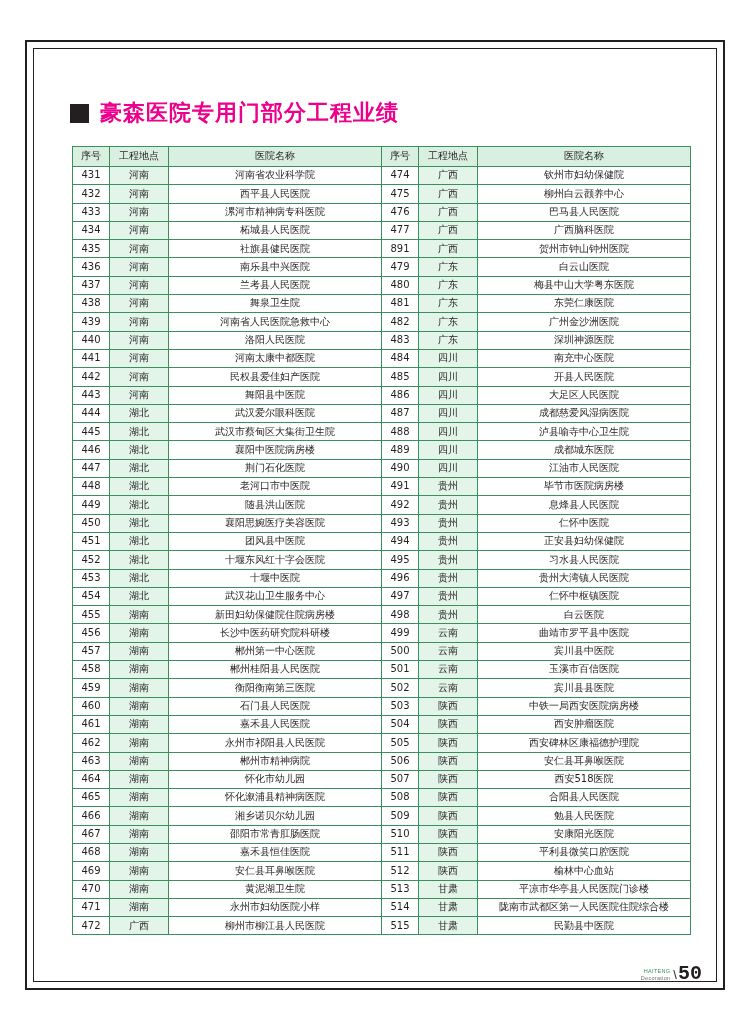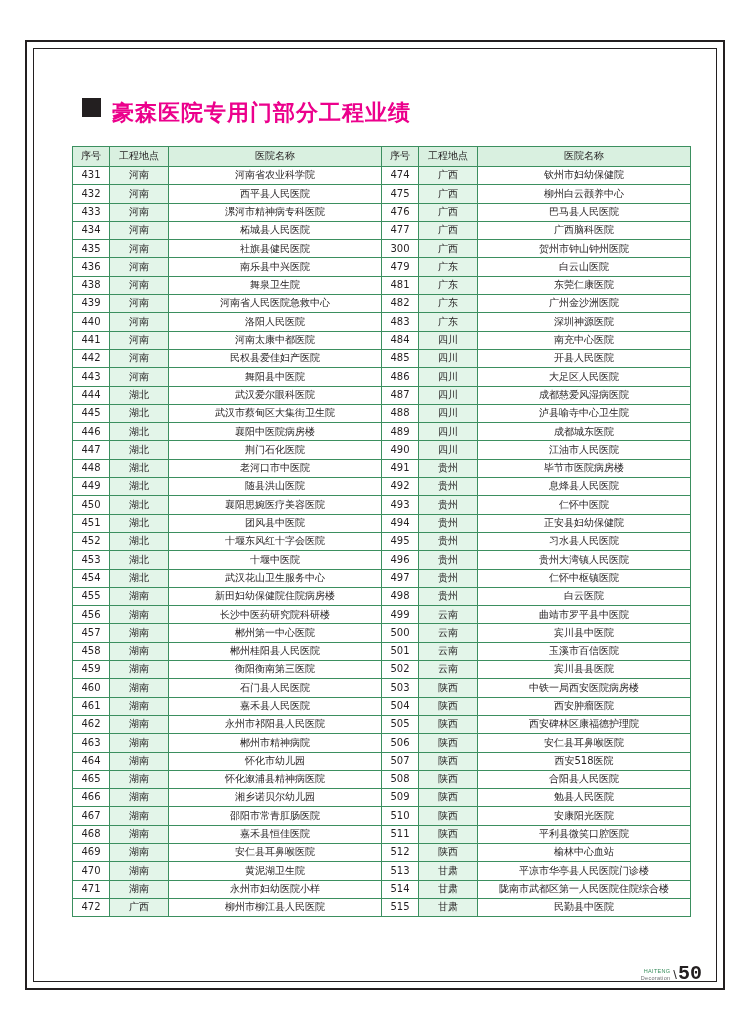--- a/index.html
+++ b/index.html
@@ -43,23 +43,23 @@
   .content {
     position: absolute;
     left: 46px;
     top: 60px;
     width: 658px;
     height: 910px;
   }
   
   .title-row {
     display: flex;
-    align-items: flex-start;
+    align-items: center;
     margin-top: 38px;
-    margin-left: 36px;
+    margin-left: 24px;
   }
   .title-square {
     width: 19px;
     height: 19px;
     background: #231f20;
     margin-right: 11px;
     flex: 0 0 auto;
   }
   .title-text {
     color: #ec008c;
@@ -192,31 +192,39 @@
               <td class="c-loc">河南</td>
               <td class="c-hos">柘城县人民医院</td>
               <td class="c-idx">477</td>
               <td class="c-loc">广西</td>
               <td class="c-hos">广西脑科医院</td>
             </tr>
             <tr>
               <td class="c-idx">435</td>
               <td class="c-loc">河南</td>
               <td class="c-hos">社旗县健民医院</td>
-              <td class="c-idx">300</td>
+              <td class="c-idx">891</td>
               <td class="c-loc">广西</td>
               <td class="c-hos">贺州市钟山钟州医院</td>
             </tr>
             <tr>
               <td class="c-idx">436</td>
               <td class="c-loc">河南</td>
               <td class="c-hos">南乐县中兴医院</td>
               <td class="c-idx">479</td>
               <td class="c-loc">广东</td>
               <td class="c-hos">白云山医院</td>
+            </tr>
+            <tr>
+              <td class="c-idx">437</td>
+              <td class="c-loc">河南</td>
+              <td class="c-hos">兰考县人民医院</td>
+              <td class="c-idx">480</td>
+              <td class="c-loc">广东</td>
+              <td class="c-hos">梅县中山大学粤东医院</td>
             </tr>
             <tr>
               <td class="c-idx">438</td>
               <td class="c-loc">河南</td>
               <td class="c-hos">舞泉卫生院</td>
               <td class="c-idx">481</td>
               <td class="c-loc">广东</td>
               <td class="c-hos">东莞仁康医院</td>
             </tr>
             <tr>

